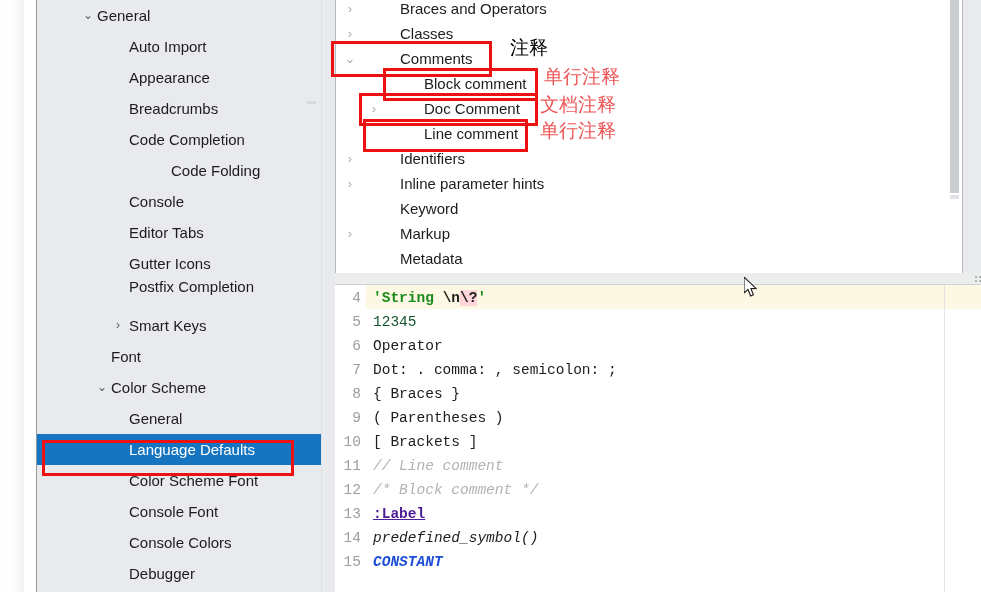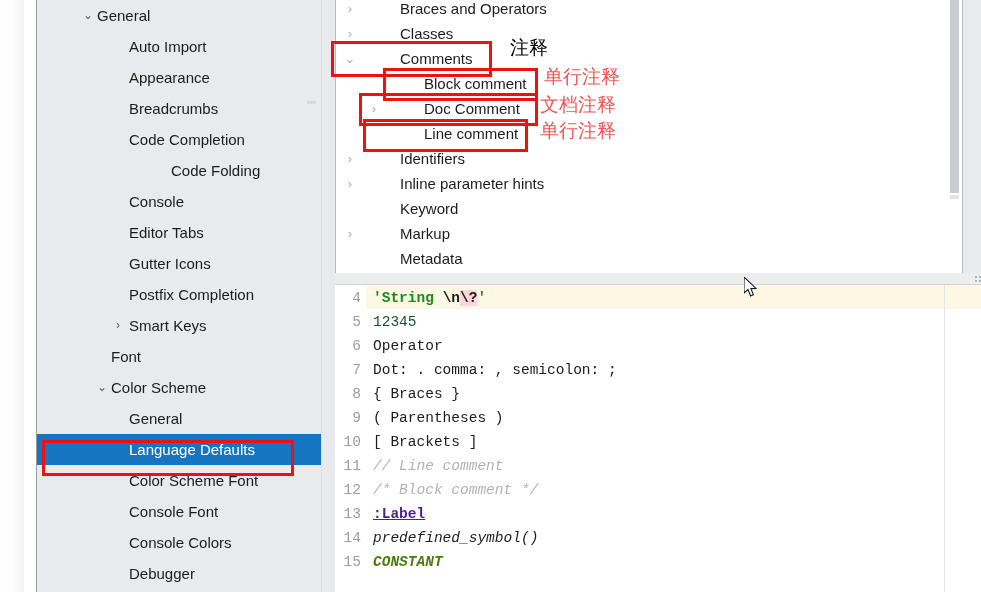--- a/index.html
+++ b/index.html
@@ -72,21 +72,21 @@
     font-family:"Liberation Mono","DejaVu Sans Mono",monospace;font-size:14.5px;}
   .ctext{position:absolute;left:38px;}
   .tok-str{color:#1a8c1a;font-weight:bold;}
   .tok-esc{color:#1c1c1c;font-weight:bold;}
   .tok-badesc{color:#1c1c1c;font-weight:bold;background:#ffd5d9;}
   .tok-num{color:#14532d;}
   .tok-plain{color:#1c1c1c;}
   .tok-comment{color:#b2b2b2;font-style:italic;}
   .tok-label{color:#4c1d95;font-weight:bold;text-decoration:underline;}
   .tok-predef{color:#1c1c1c;font-style:italic;}
-  .tok-const{color:#4d7c0f;font-weight:bold;font-style:italic;}
+  .tok-const{color:#1d4ed8;font-weight:bold;font-style:italic;}
 
   
   .anno-box{position:absolute;border:3px solid #ee1111;background:transparent;}
   .anno-cn{position:absolute;white-space:nowrap;color:#ee5555;
     font-family:"DejaVu Sans","Liberation Sans",sans-serif;font-size:19px;}
 
   
   .cursor{position:absolute;left:744px;top:277px;width:16px;height:22px;}
 </style>
 </head>
@@ -128,21 +128,21 @@
         </div>
         <div class="srow" style="position: absolute; left: 0px; top: 186px; width: 285px;">
           <span class="lbl" style="left: 92px;">Console</span>
         </div>
         <div class="srow" style="position: absolute; left: 0px; top: 217px; width: 285px;">
           <span class="lbl" style="left: 92px;">Editor Tabs</span>
         </div>
         <div class="srow" style="position: absolute; left: 0px; top: 248px; width: 285px;">
           <span class="lbl" style="left: 92px;">Gutter Icons</span>
         </div>
-        <div class="srow" style="position: absolute; left: 0px; top: 279px; width: 285px;">
+        <div class="srow" style="position: absolute; left: 0px; top: 271px; width: 285px;">
           <span class="lbl" style="left: 92px;">Postfix Completion</span>
         </div>
         <div class="srow" style="position: absolute; left: 0px; top: 310px; width: 285px;">
           <span class="chev" style="left: 74px;">›</span>
           <span class="lbl" style="left: 92px;">Smart Keys</span>
         </div>
         <div class="srow" style="position: absolute; left: 0px; top: 341px; width: 285px;">
           <span class="lbl" style="left: 74px;">Font</span>
         </div>
         <div class="srow" style="position: absolute; left: 0px; top: 372px; width: 285px;">

